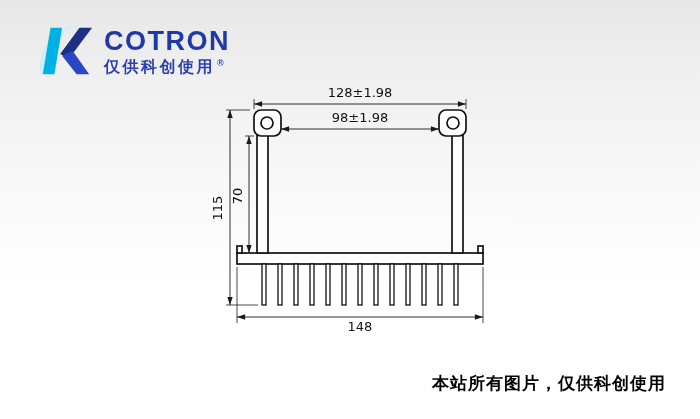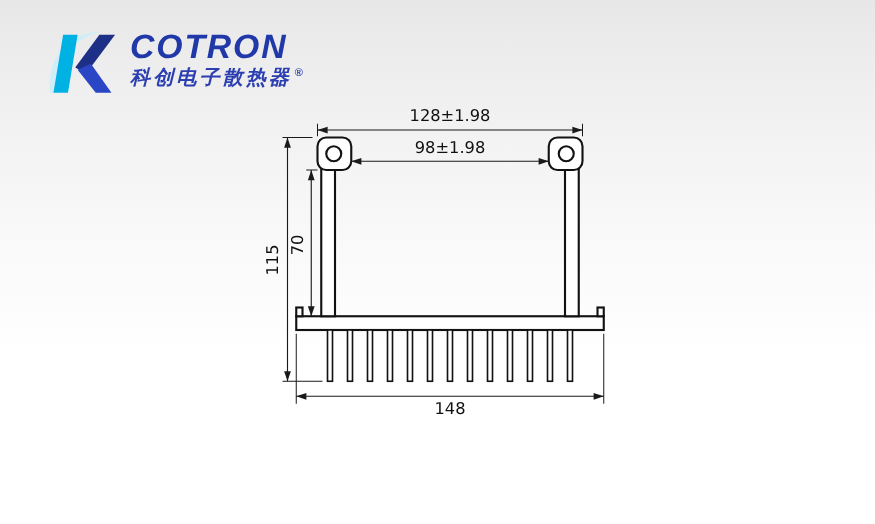--- a/index.html
+++ b/index.html
@@ -1,21 +1,21 @@
 <!DOCTYPE html>
 <html><head>
 <meta charset="utf-8">
 <style>
   html,body{margin:0;padding:0;background:#fff;}
   .stage{
     position:relative;width:700px;height:419px;overflow:hidden;
     background:linear-gradient(180deg,#e7e7e7 0%,#eeeeee 14%,#f8f8f8 42%,#ffffff 68%,#ffffff 100%);
     font-family:"Liberation Sans","DejaVu Sans",sans-serif;
   }
-  .logo{position:absolute;left:36px;top:22px;display:flex;align-items:flex-start;gap:10px;font-style:italic;}
+  .logo{position:absolute;left:36px;top:22px;display:flex;align-items:center;gap:10px;}
   .logo-mark{width:58px;height:58px;display:block;}
   .logo-text{display:flex;flex-direction:column;justify-content:center;}
   .brand{font-size:27px;font-weight:800;color:#2038a8;letter-spacing:1.5px;line-height:1.15;}
   .sub{font-size:16px;font-weight:700;color:#2b3fb0;letter-spacing:2.5px;line-height:1.2;}
   .reg{font-size:9px;vertical-align:super;margin-left:2px;letter-spacing:0;}
   .drawing{position:absolute;left:0;top:0;width:700px;height:419px;}
   .profile-shape{fill:#ffffff;stroke:#121212;stroke-width:1.7;}
   .fin{fill:#ffffff;stroke:#121212;stroke-width:1.3;}
   .dimline{stroke:#1a1a1a;stroke-width:0.9;fill:none;}
   .extline{stroke:#1a1a1a;stroke-width:0.8;fill:none;}
@@ -36,21 +36,21 @@
 
   <div class="logo">
     <svg class="logo-mark" viewBox="0 0 60 60" aria-hidden="true">
       <path d="M4,54 C2,24 18,5 47,3 C20,10 10,28 10,54 Z" fill="#cfeef9"></path>
       <polygon points="15,6 27,6 19,54 7,54" fill="#00b2e3"></polygon>
       <polygon points="25,33 45,6 58,6 34,38" fill="#1d2f86"></polygon>
       <polygon points="27,35 38,30 55,54 42,54" fill="#2a46c4"></polygon>
     </svg>
     <div class="logo-text">
       <div class="brand">COTRON</div>
-      <div class="sub"><span>科创电子散热器</span><span class="reg">®</span></div>
+      <div class="sub"><span>仅供科创使用</span><span class="reg">®</span></div>
     </div>
   </div>
 
   <svg class="drawing" viewBox="0 0 700 419">
     <defs>
       <marker id="arr" viewBox="0 0 10 10" refX="9.5" refY="5" markerWidth="9" markerHeight="9" orient="auto-start-reverse" markerUnits="userSpaceOnUse">
         <path d="M0.5,2 L9.5,5 L0.5,8 Z" fill="#1a1a1a"></path>
       </marker>
     </defs>
 
@@ -117,14 +117,15 @@
         <line class="extline" x1="237" y1="267" x2="237" y2="323"></line>
         <line class="extline" x1="483" y1="267" x2="483" y2="323"></line>
         <line class="dimline" x1="237" y1="317" x2="483" y2="317" marker-start="url(#arr)" marker-end="url(#arr)"></line>
         <text class="dimtext" x="360" y="331" text-anchor="middle">148</text>
       </g>
 
     </g>
   </svg>
 
 
+  <div class="caption">本站所有图片，仅供科创使用</div>
 
 </div>
 
 </body></html>

